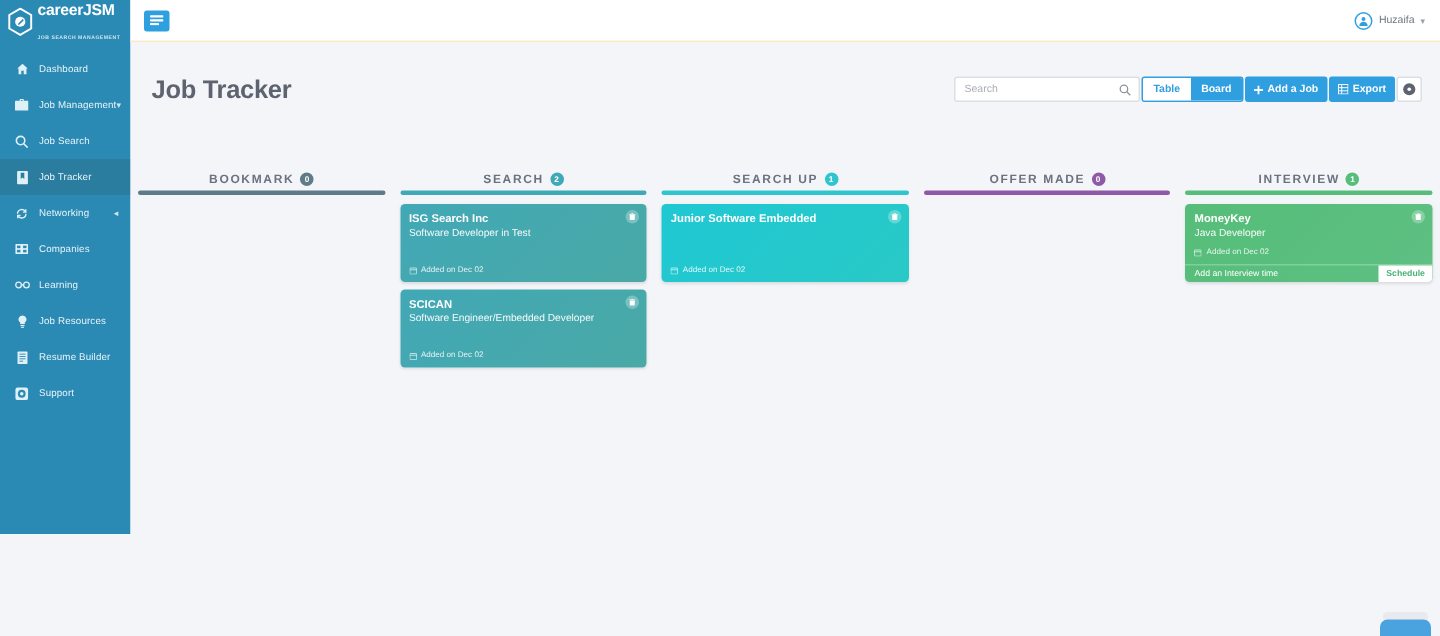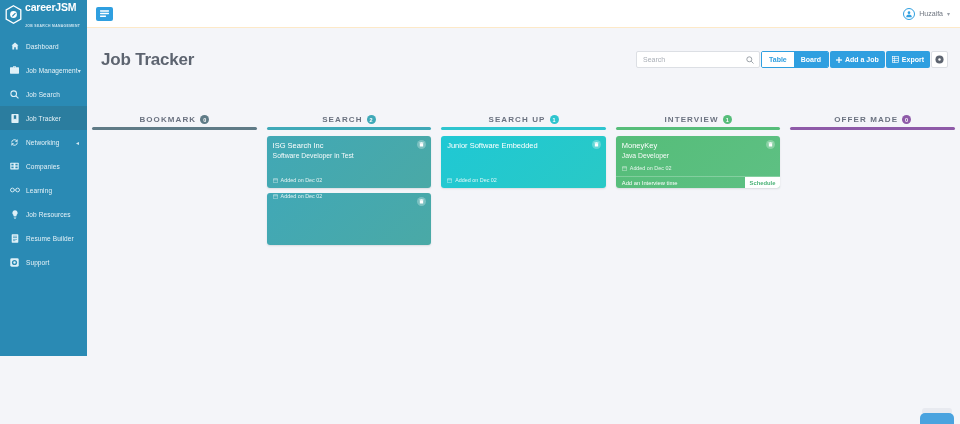--- a/index.html
+++ b/index.html
@@ -206,21 +206,21 @@
     color: #ffffff;
     position: relative;
     overflow: hidden;
     box-shadow: 0 1px 2px rgba(0,0,0,0.10);
     cursor: pointer;
     min-height: 52px;
     display: flex; flex-direction: column;
   }
   .card-main { padding: 5px 6px 0 6px; flex: 1; }
   .card-company {
-    font-size: 7.5px; font-weight: 400; line-height: 10px;
+    font-size: 7.5px; font-weight: 700; line-height: 10px;
     padding-right: 14px;
   }
   .card-role {
     font-size: 6.8px; font-weight: 400; line-height: 10px;
     color: rgba(255,255,255,0.95);
     padding-right: 14px;
   }
   .card-del {
     position: absolute; top: 4px; right: 5px;
     width: 9px; height: 9px; border-radius: 50%;
@@ -514,20 +514,24 @@
                 <span>
                   <svg width="5" height="5" viewBox="0 0 12 12" fill="none" stroke="currentColor" stroke-width="1.2">
                     <rect x="0.6" y="1.6" width="10.8" height="9.8" rx="1"></rect>
                     <path d="M0.6 4.4 H11.4"></path>
                   </svg>
                 </span>
                 <span>Added on Dec 02</span>
               </div>
             </div>
             <div class="card" style="background: linear-gradient(135deg, rgb(65, 168, 182) 0%, rgb(74, 169, 166) 100%);">
+              <div class="card-main">
+                <div class="card-company">SCICAN</div>
+                <div class="card-role">Software Engineer/Embedded Developer</div>
+              </div>
               <div class="card-del">
                 <svg width="5" height="5" viewBox="0 0 12 12" fill="currentColor">
                   <rect x="2" y="3" width="8" height="8" rx="1"></rect>
                   <rect x="1" y="1.4" width="10" height="1.4" rx="0.5"></rect>
                   <rect x="4.4" y="0.2" width="3.2" height="1.2" rx="0.4"></rect>
                 </svg>
               </div>
               <div class="card-foot">
                 <span>
                   <svg width="5" height="5" viewBox="0 0 12 12" fill="none" stroke="currentColor" stroke-width="1.2">
@@ -565,20 +569,28 @@
                     <path d="M0.6 4.4 H11.4"></path>
                   </svg>
                 </span>
                 <span>Added on Dec 02</span>
               </div>
             </div>
           </div>
         </div>
         <div class="col">
           <div class="col-head">
+            <span>OFFER MADE</span>
+            <span class="count" style="background: rgb(142, 90, 168);">0</span>
+          </div>
+          <div class="col-rule" style="background: rgb(142, 90, 168);"></div>
+          <div class="col-body"></div>
+        </div>
+        <div class="col">
+          <div class="col-head">
             <span>INTERVIEW</span>
             <span class="count" style="background: rgb(86, 189, 122);">1</span>
           </div>
           <div class="col-rule" style="background: rgb(86, 189, 122);"></div>
           <div class="col-body">
             <div class="card" style="background: linear-gradient(135deg, rgb(85, 189, 121) 0%, rgb(94, 192, 131) 100%);">
               <div class="card-main">
                 <div class="card-company">MoneyKey</div>
                 <div class="card-role">Java Developer</div>
               </div>
@@ -598,27 +610,19 @@
                 </span>
                 <span>Added on Dec 02</span>
               </div>
               <div class="card-sched">
                 <span class="card-sched-label">Add an Interview time</span>
                 <button class="card-sched-btn">Schedule</button>
               </div>
             </div>
           </div>
         </div>
-        <div class="col">
-          <div class="col-head">
-            <span>OFFER MADE</span>
-            <span class="count" style="background: rgb(142, 90, 168);">0</span>
-          </div>
-          <div class="col-rule" style="background: rgb(142, 90, 168);"></div>
-          <div class="col-body"></div>
-        </div>
       </div>
 
     <div class="chat-widget-top"></div>
     <div class="chat-widget"></div>
 
   </div>
 </div>
 
 </body></html>

